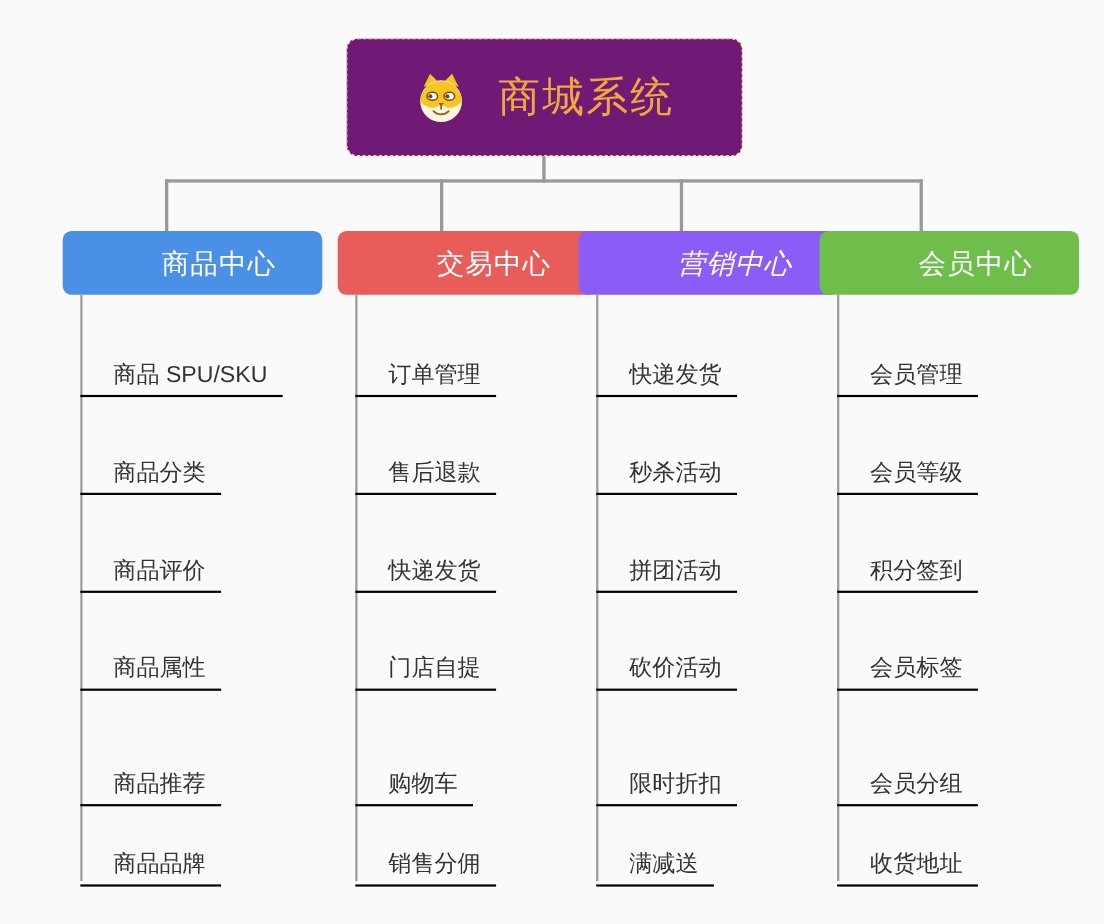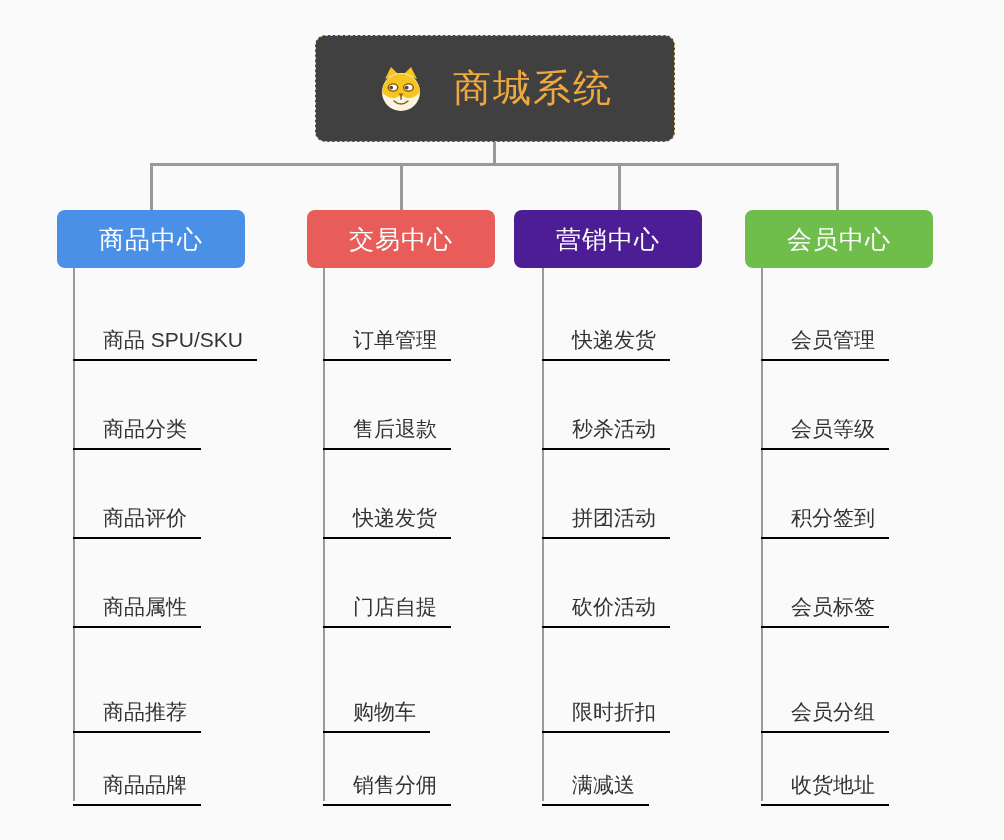--- a/index.html
+++ b/index.html
@@ -11,32 +11,32 @@
   .canvas{position:relative;width:1004px;height:840px;background:#fafafa;}
 
   
   .conn{position:absolute;background:#999999;}
   .conn.h{height:3px;}
   .conn.v{width:3px;}
 
   
   .root-node{
     position:absolute;left:315px;top:35px;width:360px;height:107px;
-    background:#404040;border:1px dashed #f5c678;border-radius:10px;
+    background:#701a75;border:1px dashed #f5c678;border-radius:10px;
     display:flex;align-items:center;justify-content:center;gap:28px;
     box-sizing:border-box;cursor:default;
   }
   .root-node .title{font-size:38px;letter-spacing:2px;}
   .root-icon{width:48px;height:48px;flex:0 0 auto;}
 
   
   .branch-node{
     position:absolute;top:210px;width:188px;height:58px;border-radius:8px;
     display:flex;align-items:center;justify-content:center;
-    color:#ffffff;font-size:25px;letter-spacing:1px;
+    color:#ffffff;font-size:25px;letter-spacing:1px;padding-left:48px;
   }
 
   
   .leaf-col{position:absolute;top:268px;width:220px;}
   .trunk{position:absolute;left:0;top:0;width:2px;height:533px;background:#9a9a9a;}
   .leaf{
     position:absolute;left:0;height:42px;box-sizing:content-box;
     display:flex;align-items:flex-end;white-space:nowrap;
     padding:0 14px 5px 30px;border-bottom:2px solid #000000;
     font-size:21px;color:#333333;width:max-content;cursor:default;
@@ -86,21 +86,21 @@
   <div class="leaf-col" style="left:323px;">
     <div class="trunk"></div>
     <div class="leaf r0">订单管理</div>
     <div class="leaf r1">售后退款</div>
     <div class="leaf r2">快递发货</div>
     <div class="leaf r3">门店自提</div>
     <div class="leaf r4">购物车</div>
     <div class="leaf r5">销售分佣</div>
   </div>
 
-  <div class="branch-node" style="left: 514px; background-color: #4c1d95;">营销中心</div>
+  <div class="branch-node" style="left: 526px; background-color: #8b5cf6; font-style: italic;">营销中心</div>
   <div class="leaf-col" style="left:542px;">
     <div class="trunk"></div>
     <div class="leaf r0">快递发货</div>
     <div class="leaf r1">秒杀活动</div>
     <div class="leaf r2">拼团活动</div>
     <div class="leaf r3">砍价活动</div>
     <div class="leaf r4">限时折扣</div>
     <div class="leaf r5">满减送</div>
   </div>
 

